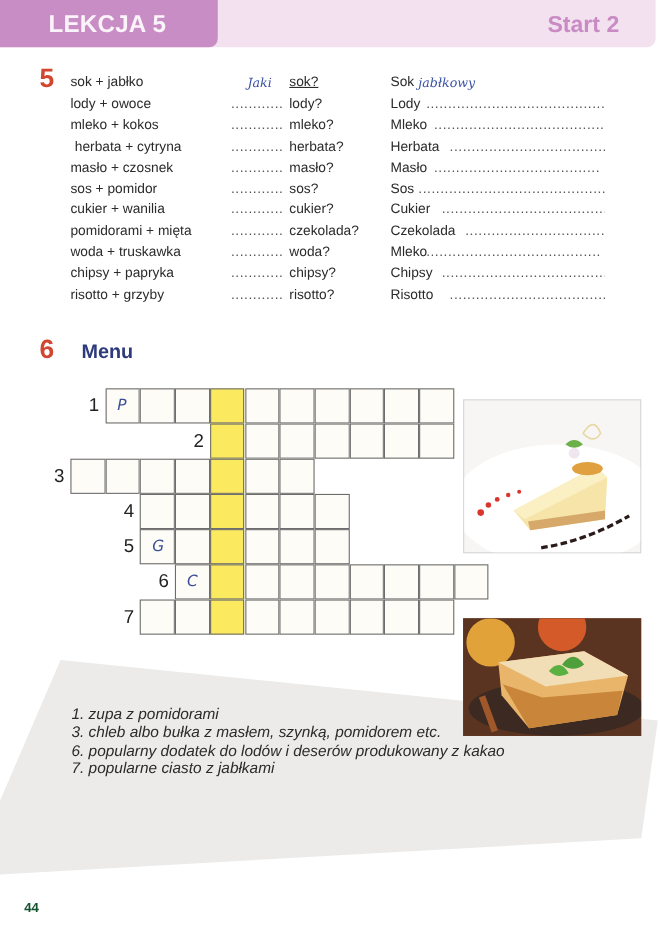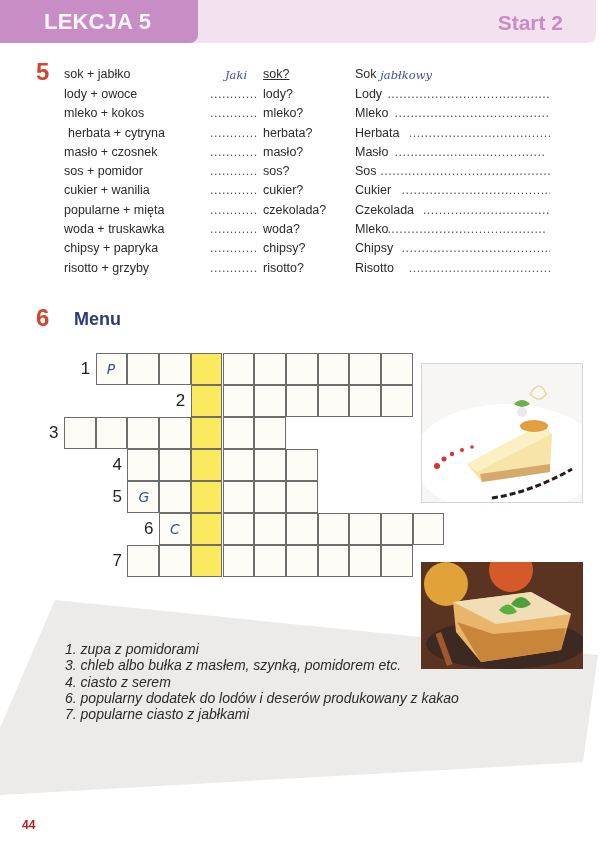--- a/index.html
+++ b/index.html
@@ -26,21 +26,21 @@
   
   .cell { position: absolute; width: 31.7px; height: 32px; box-sizing: border-box; border: 1px solid #6d6d6d; background: #fdfcf7; }
   .cell.key { background: #fbea5f; }
   .cell-letter { position: absolute; left: 10px; top: 7px; font-family: "DejaVu Sans", sans-serif; font-style: italic; color: #3a4f9a; font-size: 14px; }
   .clue-num { position: absolute; font-size: 17px; color: #222; }
 
   .photo { position: absolute; overflow: hidden; }
   .swoosh { left: 0; top: 0; width: 600px; height: 849px; }
   .clues { left: 65px; top: 641px; font-size: 14px; line-height: 16.3px; color: #2a2a2a; font-style: italic; }
   .clues div { white-space: nowrap; }
-  .page-num { left: 22px; top: 818px; font-size: 12px; font-weight: bold; color: #b91c1c; }
+  .page-num { left: 22px; top: 818px; font-size: 12px; font-weight: bold; color: #14532d; }
 </style>
 </head>
 <body>
 
 <svg class="abs swoosh" viewBox="0 0 600 849">
   <polygon points="55,600 598,655 583,762 0,795 0,728" fill="#ecebea"></polygon>
 </svg>
 
 <div class="abs hdr-band"></div>
 <div class="abs hdr-tab"></div>
@@ -77,21 +77,21 @@
     <div class="abs row-text " style="left: 64px; top: 164px;">sos + pomidor</div>
     <div class="abs row-text dots" style="left: 210px; top: 164px;">............</div>
     <div class="abs row-text " style="left: 263px; top: 164px;">sos?</div>
     <div class="abs row-text " style="left: 355px; top: 164px;">Sos</div>
     <div class="abs row-text dots" style="left: 380.3px; top: 164px; width: 169.7px; overflow: hidden;">...........................................</div>
     <div class="abs row-text " style="left: 64px; top: 183px;">cukier + wanilia</div>
     <div class="abs row-text dots" style="left: 210px; top: 183px;">............</div>
     <div class="abs row-text " style="left: 263px; top: 183px; text-align: center;">cukier?</div>
     <div class="abs row-text " style="left: 355px; top: 183px;">Cukier</div>
     <div class="abs row-text dots" style="left: 401.6px; top: 183px; width: 148.4px; overflow: hidden;">......................................</div>
-    <div class="abs row-text " style="left: 64px; top: 203px;">popularne + mięta</div>
+    <div class="abs row-text " style="left: 64px; top: 203px;">pomidorami + mięta</div>
     <div class="abs row-text dots" style="left: 210px; top: 203px;">............</div>
     <div class="abs row-text " style="left: 263px; top: 203px;">czekolada?</div>
     <div class="abs row-text " style="left: 355px; top: 203px; text-align: right;">Czekolada</div>
     <div class="abs row-text dots" style="left: 422.9px; top: 203px; width: 127.1px; overflow: hidden;">................................</div>
     <div class="abs row-text " style="left: 64px; top: 222px;">woda + truskawka</div>
     <div class="abs row-text dots" style="left: 210px; top: 222px;">............</div>
     <div class="abs row-text " style="left: 263px; top: 222px;">woda?</div>
     <div class="abs row-text " style="left: 355px; top: 222px;">Mleko</div>
     <div class="abs row-text dots" style="left: 387.4px; top: 222px; width: 162.6px; overflow: hidden;">........................................</div>
     <div class="abs row-text " style="left: 64px; top: 241px;">chipsy + papryka</div>
@@ -209,18 +209,17 @@
     <path d="M36 60 L72 72 L145 66 L140 88 L60 100 Z" fill="#c9853a"></path>
     <path d="M90 42 Q100 28 110 42 Q100 50 90 42" fill="#4fa03a"></path>
     <path d="M78 48 Q88 36 96 50 Q86 56 78 48" fill="#5bb042"></path>
     <rect x="20" y="70" width="6" height="34" fill="#a0582a" transform="rotate(-20 23 87)"></rect>
   </svg>
 </div>
 
 <div class="abs clues" id="clues">
     <div>1. zupa z pomidorami</div>
     <div>3. chleb albo bułka z masłem, szynką, pomidorem etc.</div>
-    <div>4. ciasto z serem</div>
     <div>6. popularny dodatek do lodów i deserów produkowany z kakao</div>
     <div>7. popularne ciasto z jabłkami</div>
   </div>
 
 <div class="abs page-num">44</div>
 
 </body></html>

